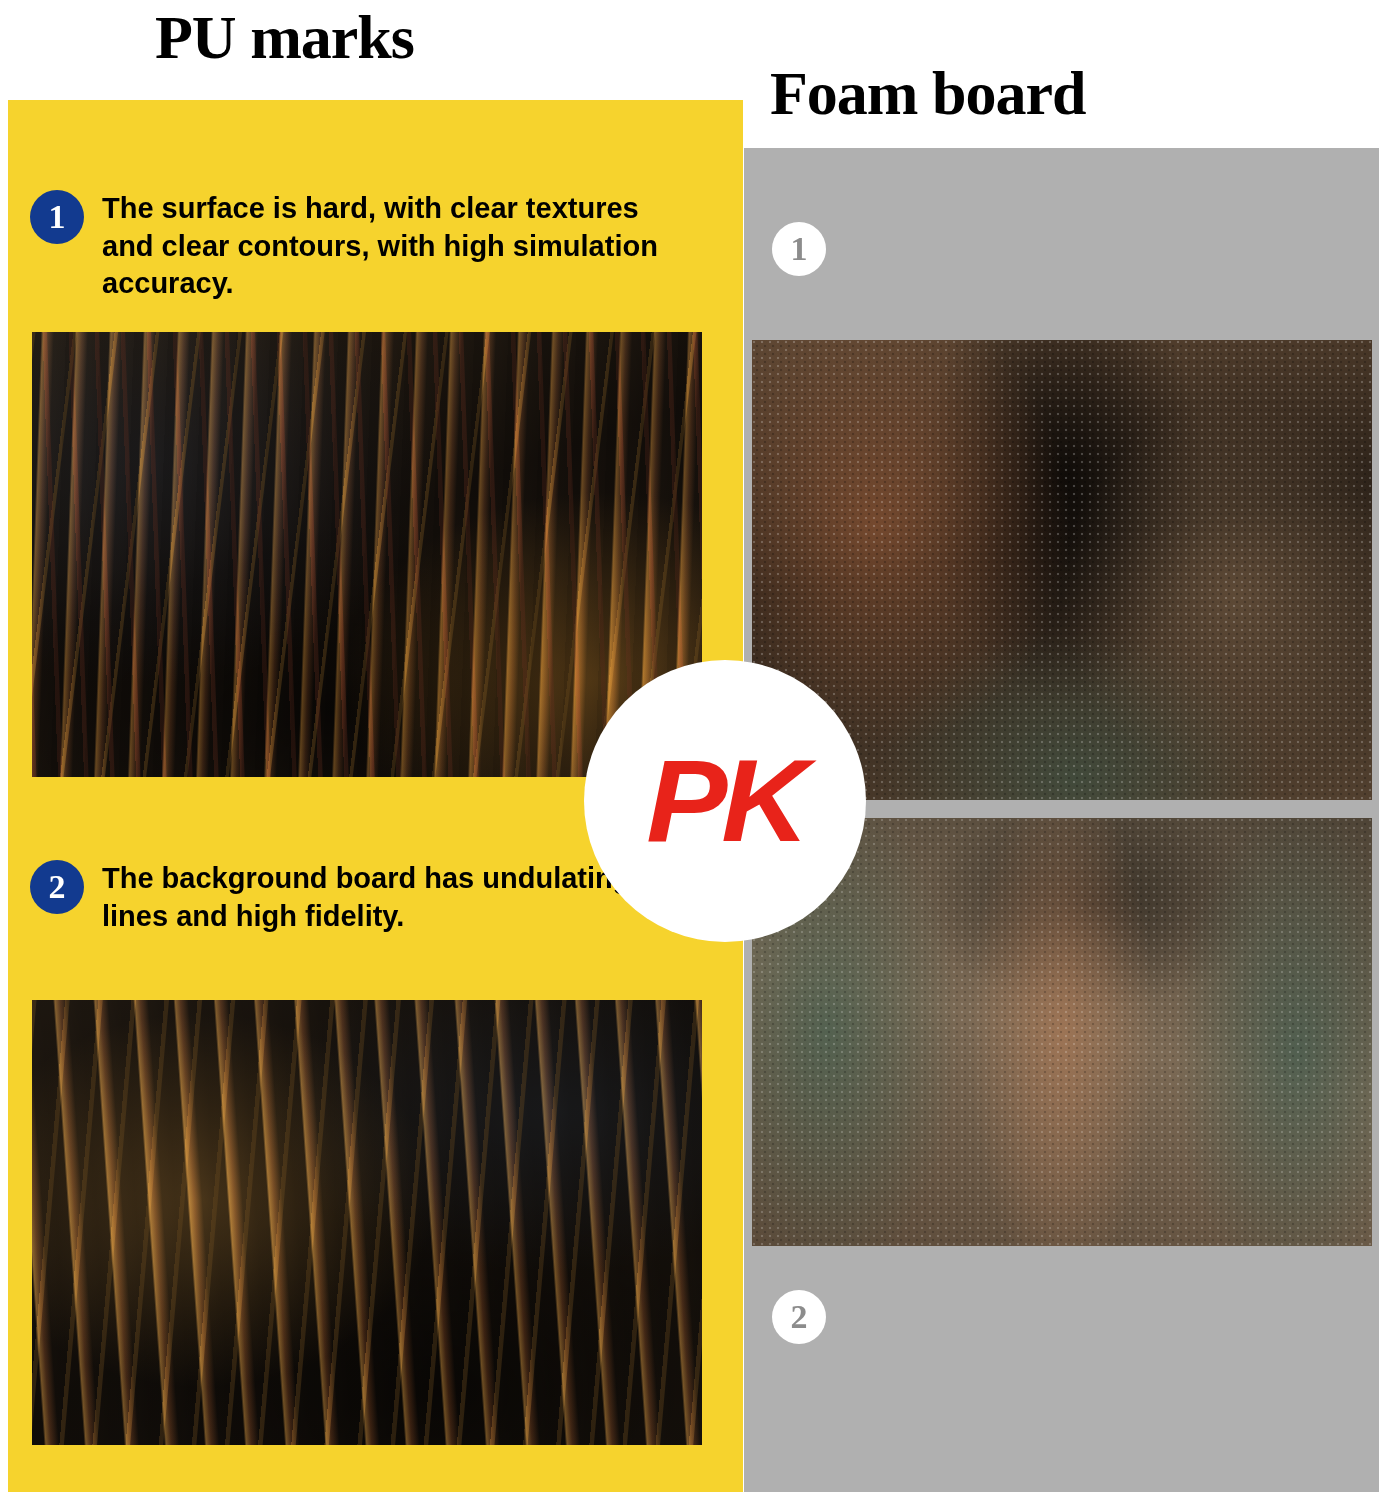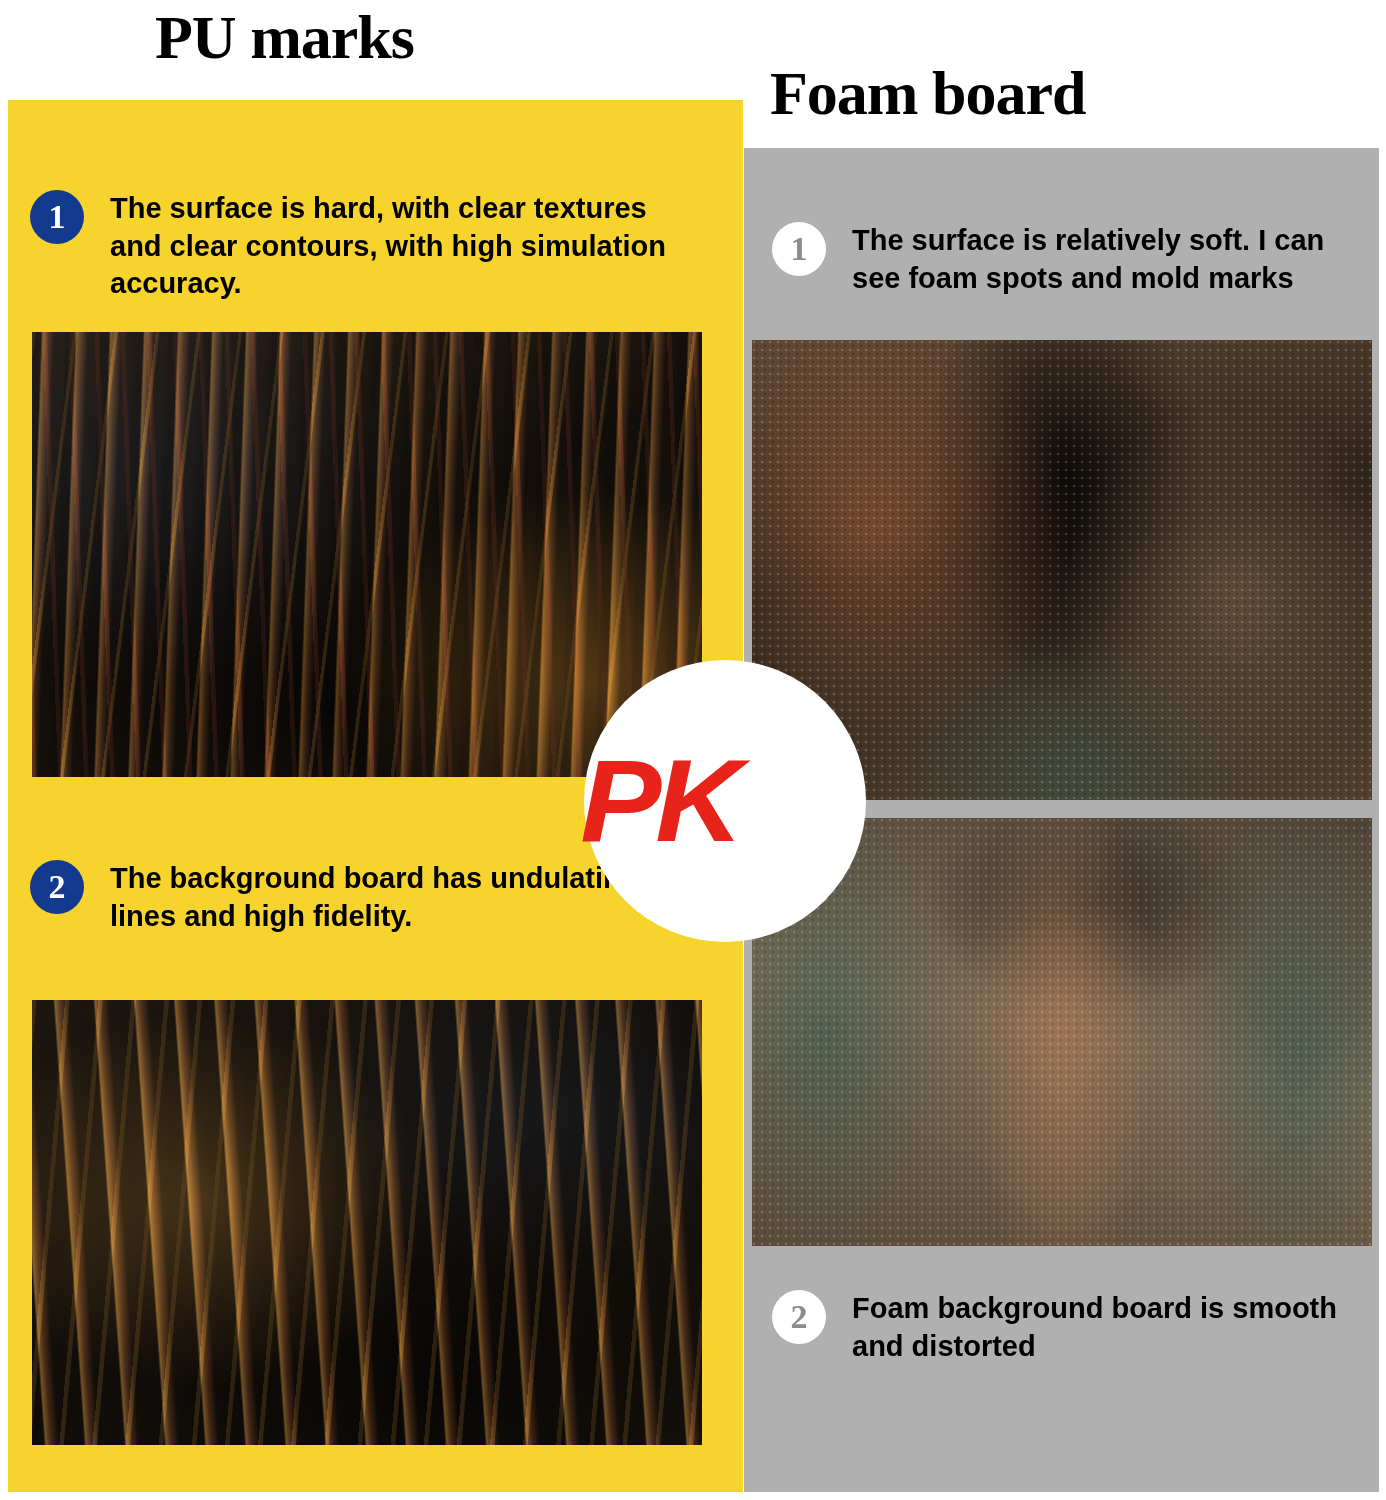--- a/index.html
+++ b/index.html
@@ -75,21 +75,21 @@
   }
   .badge-dark {
     background: #123a8f;
     color: #ffffff;
   }
   .badge-light {
     background: #ffffff;
     color: #8c8c8c;
   }
   .bullet-text {
-    margin-left: 26px;
+    margin-left: 18px;
     font-size: 29px;
     font-weight: bold;
     line-height: 1.3;
     color: #000000;
   }
 
   #bullet-l1 { left: 30px; top: 190px; width: 660px; }
   #bullet-l2 { left: 30px; top: 860px; width: 660px; }
   #bullet-r1 { left: 772px; top: 222px; width: 580px; }
   #bullet-r2 { left: 772px; top: 1290px; width: 580px; }
@@ -175,21 +175,21 @@
   #pk-badge {
     position: absolute;
     left: 584px;
     top: 660px;
     width: 282px;
     height: 282px;
     border-radius: 50%;
     background: #ffffff;
     display: flex;
     align-items: center;
-    justify-content: flex-start;
+    justify-content: center;
     z-index: 5;
   }
   #pk-text {
     font-family: "Liberation Sans", sans-serif;
     font-weight: bold;
     font-style: italic;
     font-size: 116px;
     color: #e8231a;
     letter-spacing: -6px;
     line-height: 1;
@@ -210,26 +210,24 @@
   <div class="bullet-text">The surface is hard, with clear textures and clear contours, with high simulation accuracy.</div>
 </div>
 
 <div class="bullet-row" id="bullet-l2">
   <div class="badge badge-dark">2</div>
   <div class="bullet-text">The background board has undulating lines and high fidelity.</div>
 </div>
 
 <div class="bullet-row" id="bullet-r1">
   <div class="badge badge-light">1</div>
-  <div class="bullet-text">The surface is relatively soft. I can see foam spots and mold marks</div>
 </div>
 
 <div class="bullet-row" id="bullet-r2">
   <div class="badge badge-light">2</div>
-  <div class="bullet-text">Foam background board is smooth and distorted</div>
 </div>
 
 <div class="photo" id="photo-l1">
   <div class="tex tex-pu"></div>
 </div>
 <div class="photo" id="photo-l2">
   <div class="tex tex-pu2"></div>
 </div>
 <div class="photo" id="photo-r1">
   <div class="tex tex-foam"></div>

